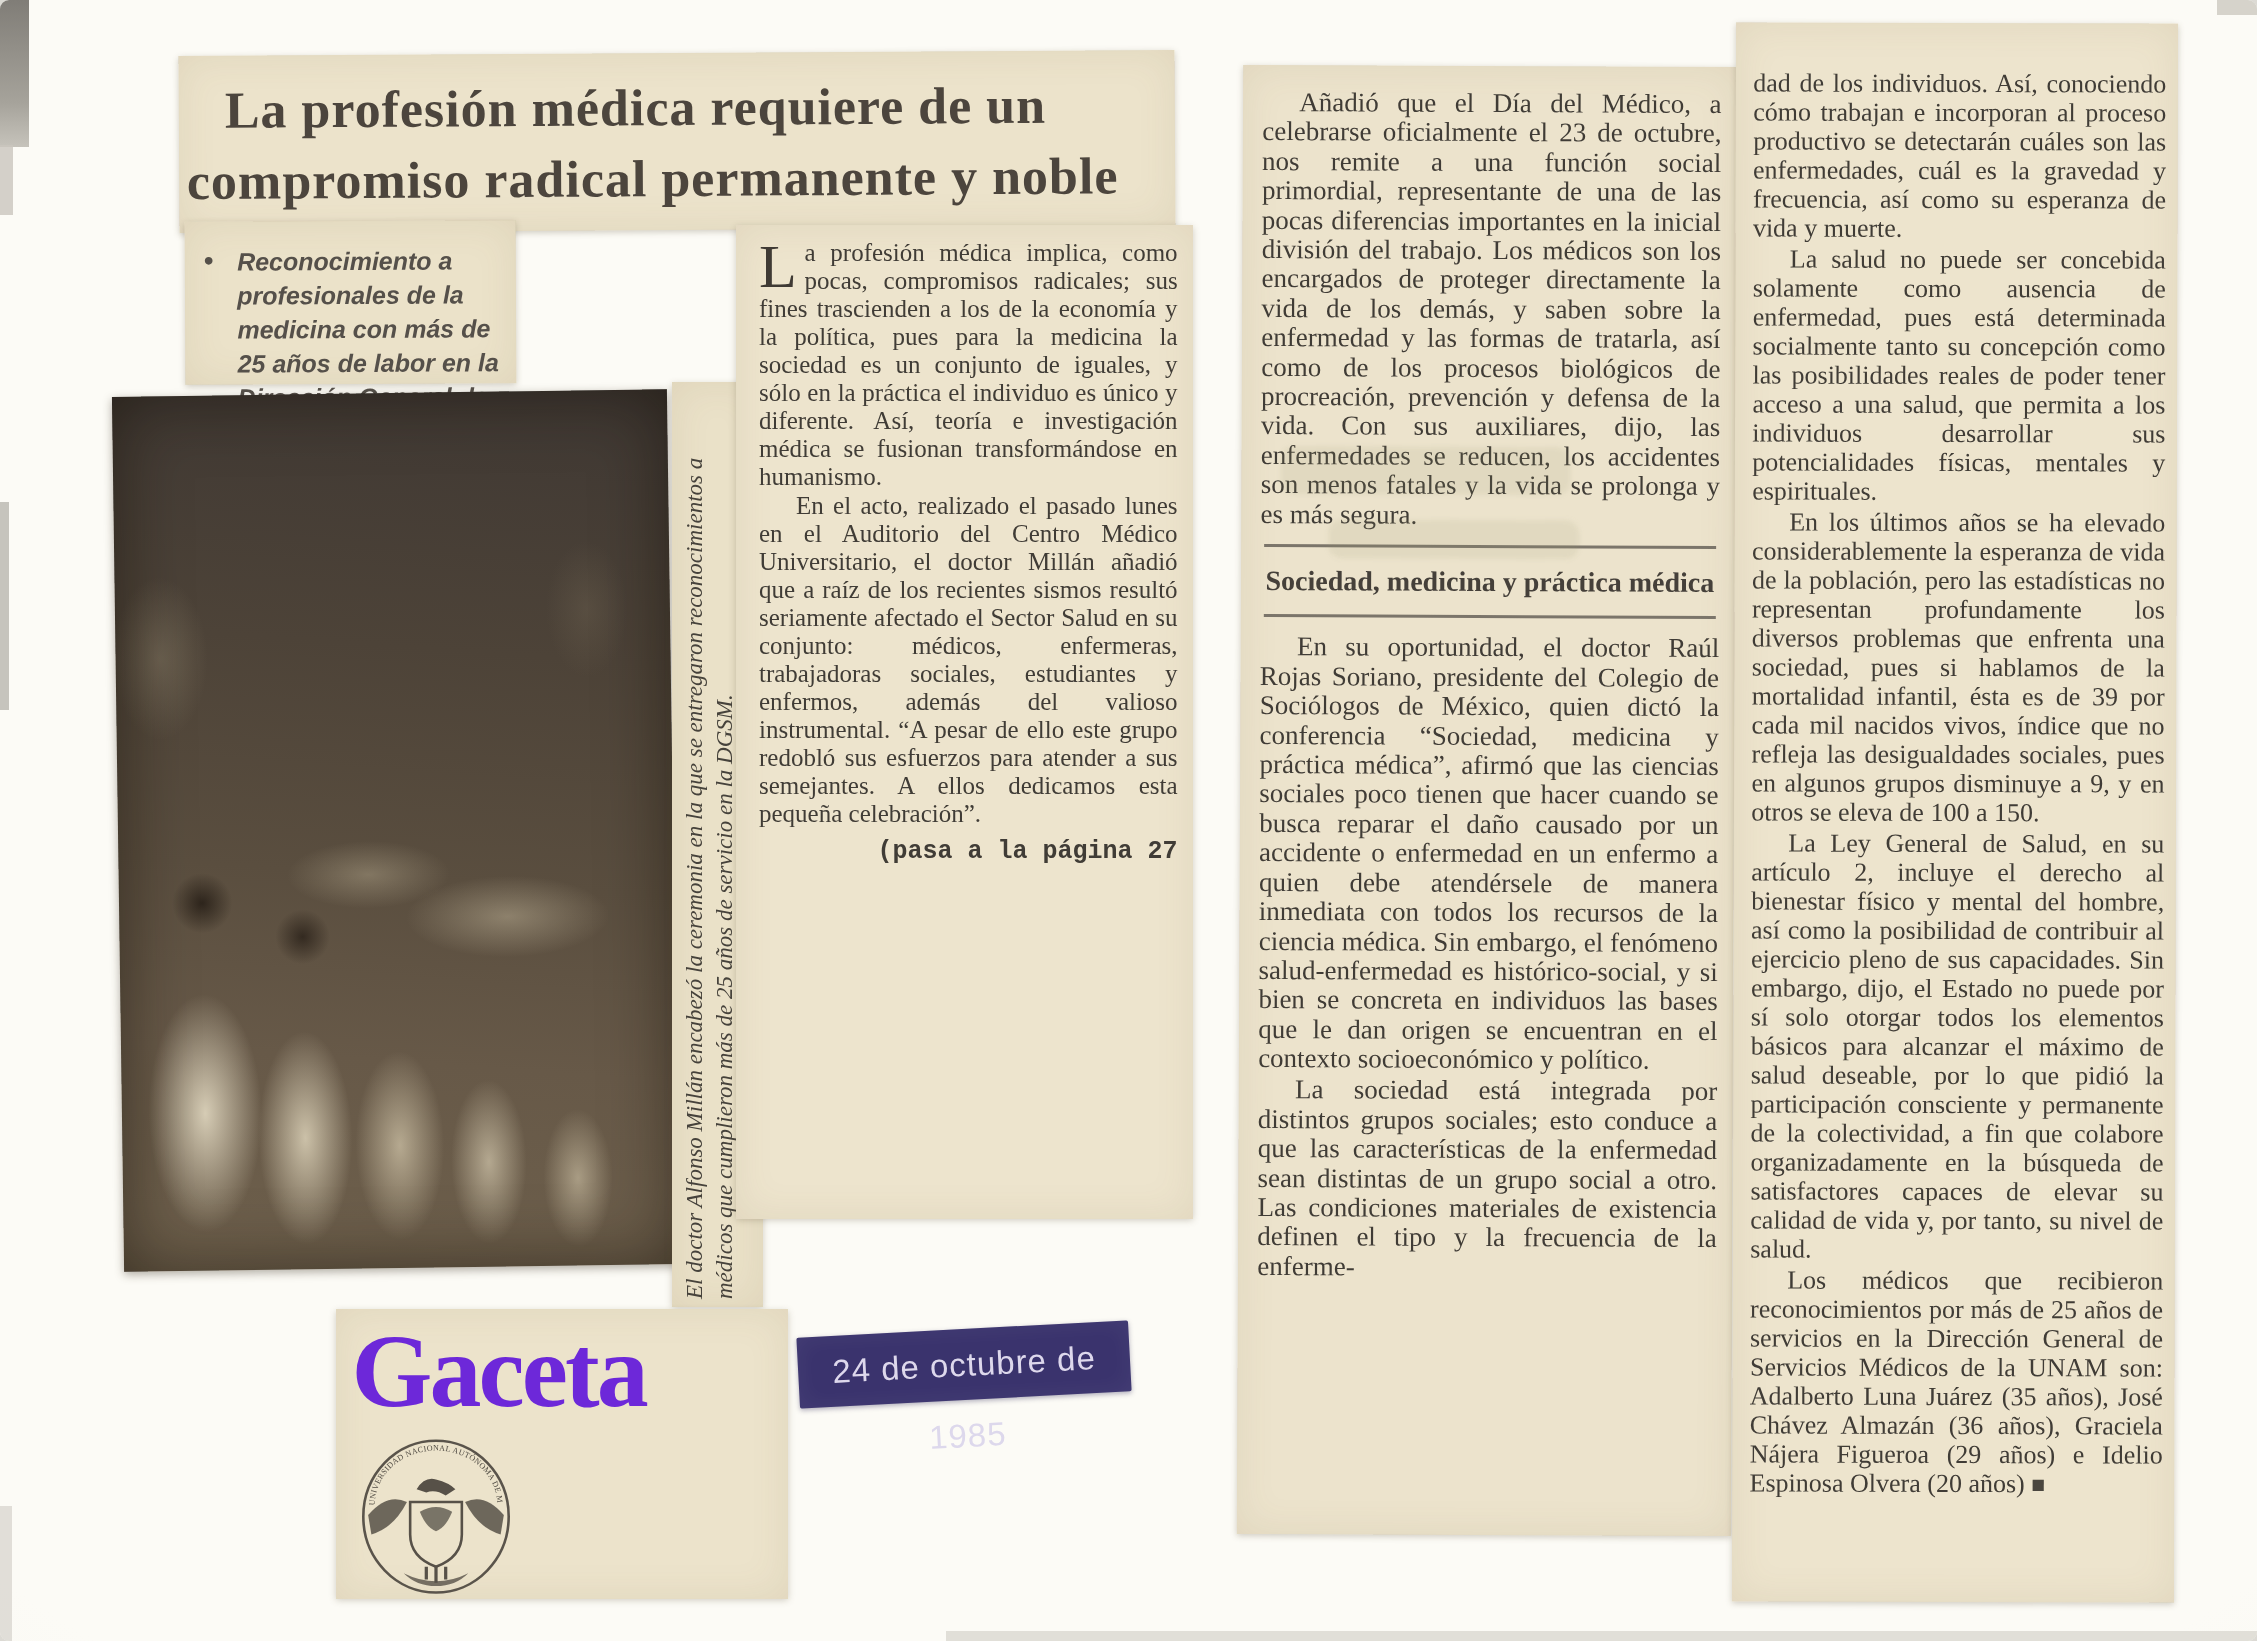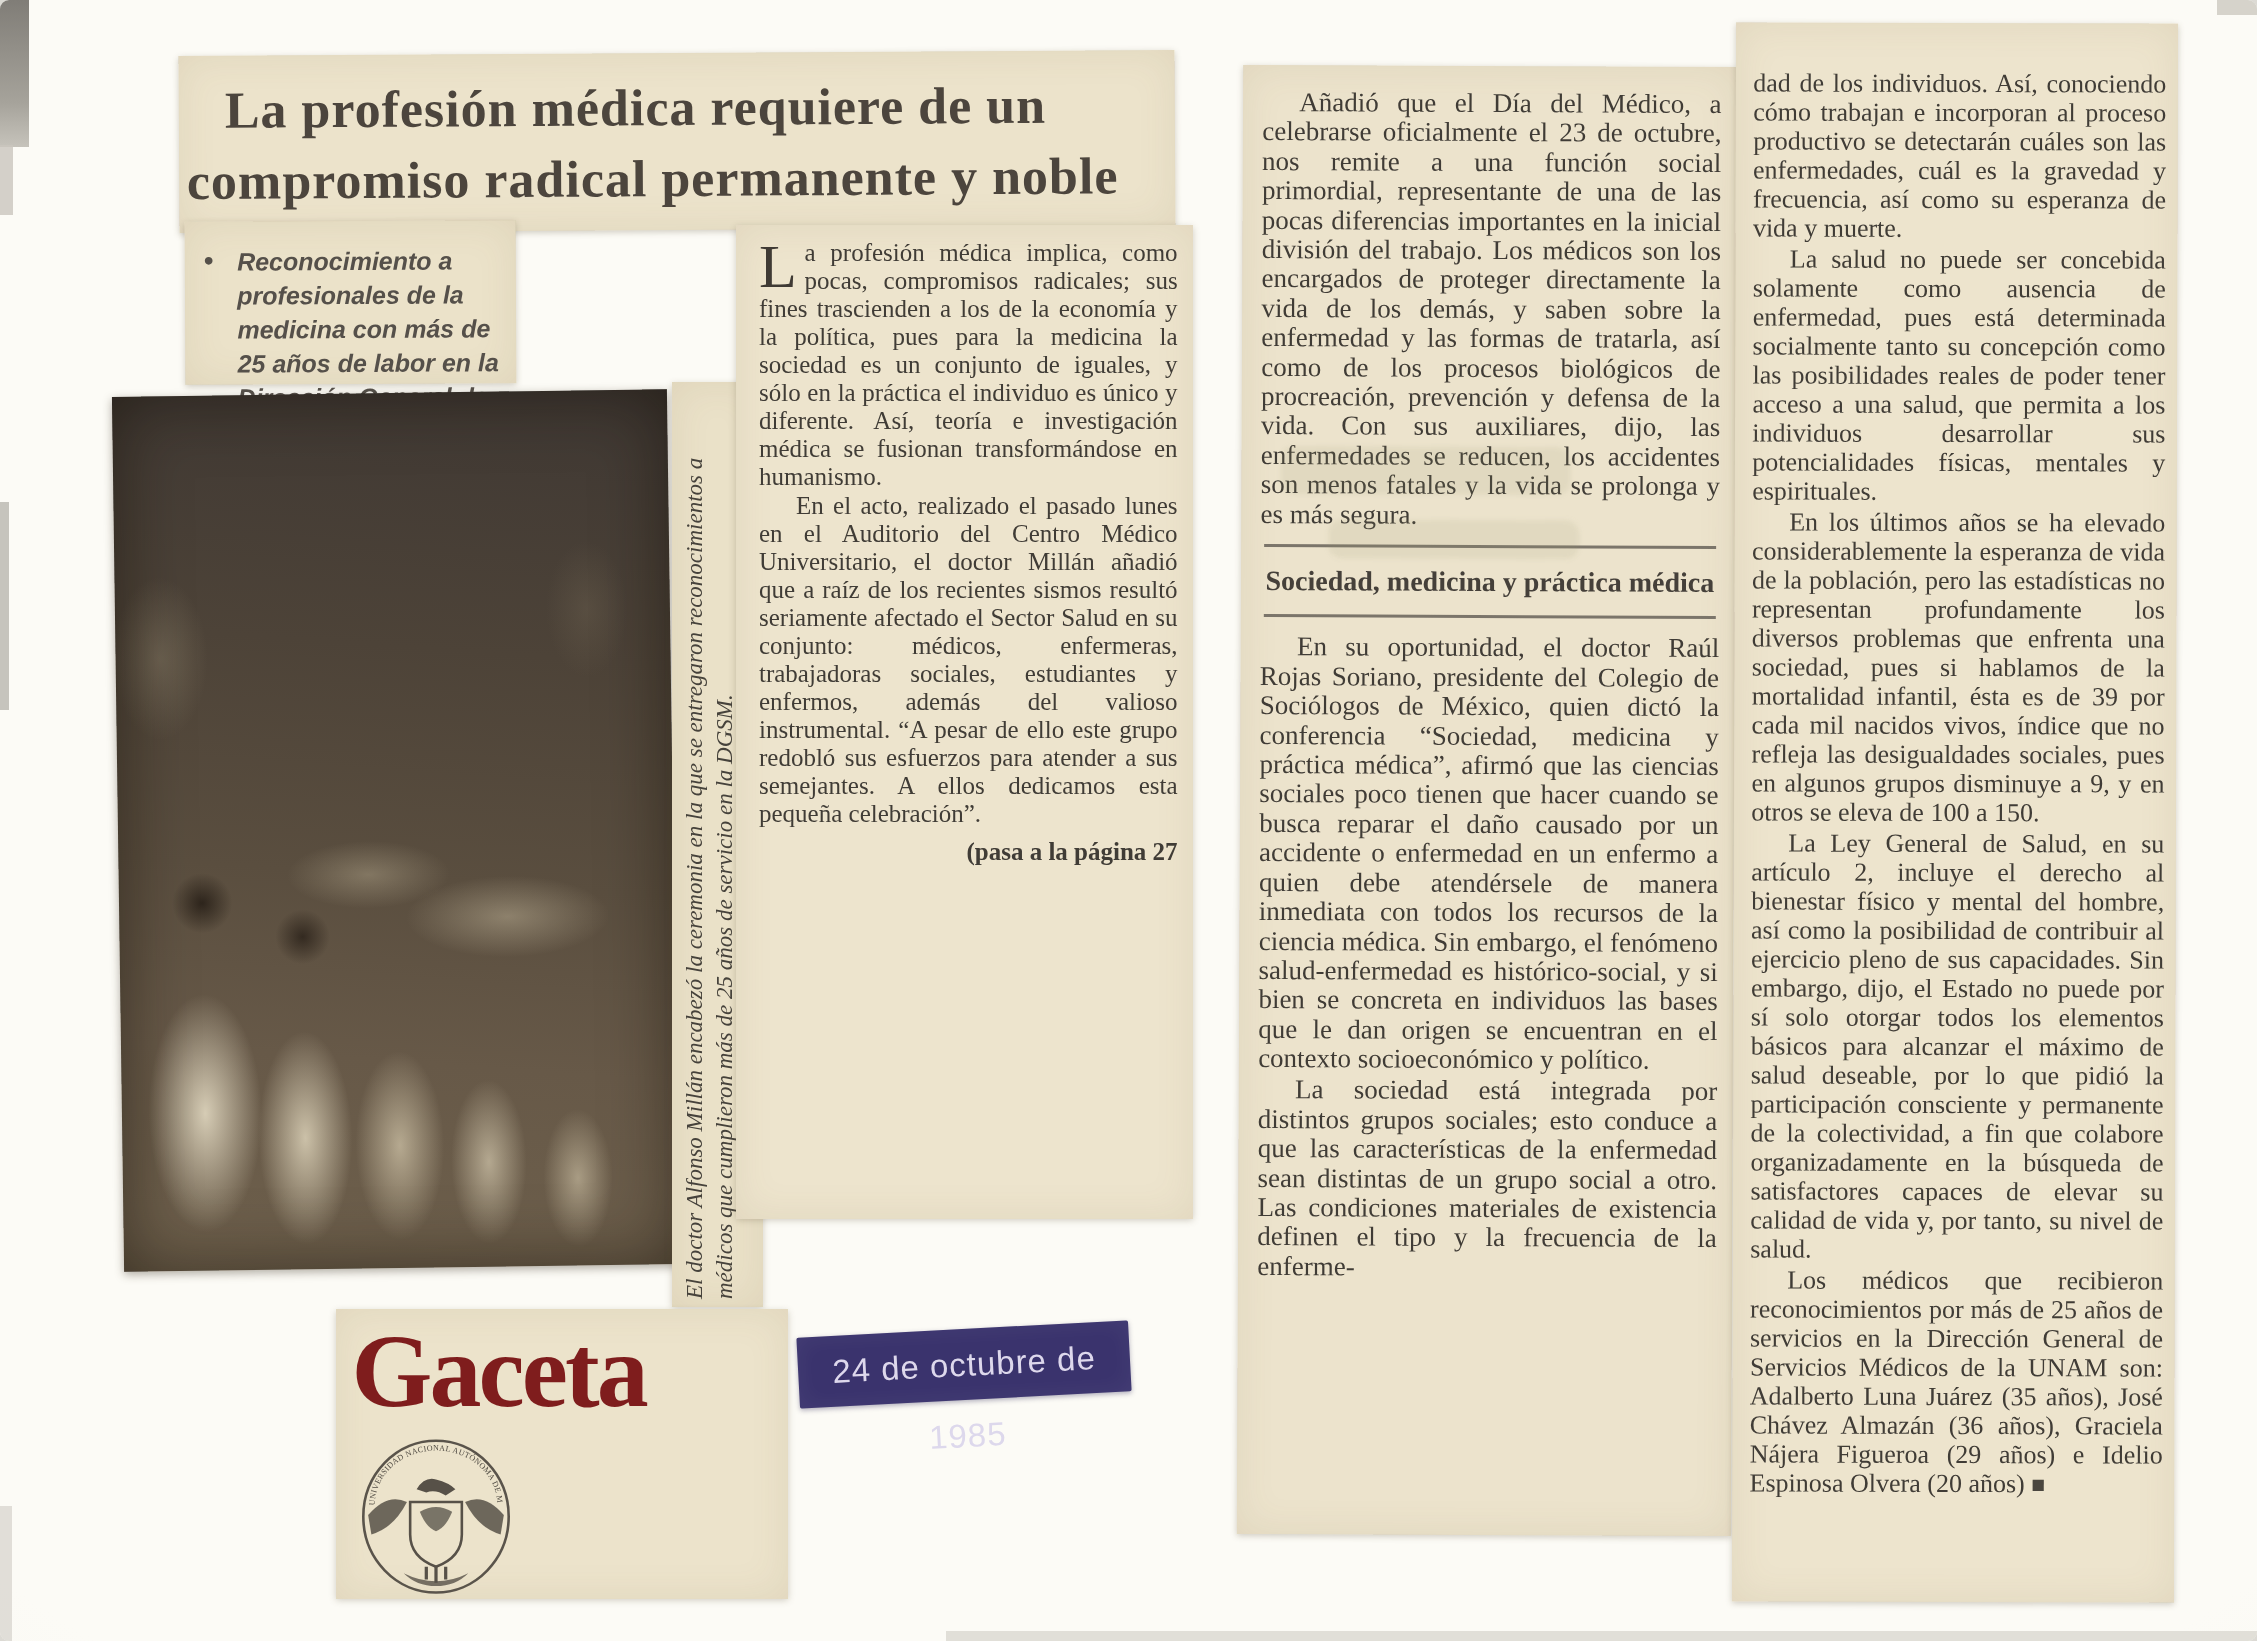--- a/index.html
+++ b/index.html
@@ -41,21 +41,21 @@
   
   .col p{margin:0;text-align:justify;color:#403c36;}
   .col p + p{margin-top:1.9px;}
   .col p{text-indent:37px;}
   .col p.noindent,.col p.first{text-indent:0;}
 
   .col1{left:736px;top:225px;width:457px;height:994px;padding:13.5px 15.4px 0 23px;
     box-sizing:border-box;background:#ede4cd;}
   .col1 p{font-size:25px;line-height:28px;}
   .dropcap{float:left;font-size:62px;line-height:48px;padding:3.9px 7.7px 0 0;color:#3f3a34;font-weight:500;}
-  .continuation{font-family:Liberation Serif, serif;font-weight:700;
+  .continuation{font-family:Liberation Mono, monospace;font-weight:700;
     font-size:27px;text-align:right !important;text-indent:0 !important;margin-top:9.7px !important;color:#4a463f;}
 
   .col2{left:1240px;top:66px;width:494px;height:1469px;padding:23px 15.4px 0 19.3px;
     box-sizing:border-box;background:#ece3cc;transform:rotate(.25deg);}
   .col2 p{font-size:27px;line-height:29.4px;}
   .rule{height:2.9px;background:#55504a;opacity:.75;margin:15.4px 3.9px;}
   .subhead{margin:5.8px 0;text-align:center;font-size:28px;line-height:36px;font-weight:700;color:#45403a;}
   .bleed{position:absolute;border-radius:13.5px;background:rgba(150,145,110,.12);filter:blur(2.9px);}
 
   .col3{left:1734px;top:23px;width:442px;height:1579px;padding:46px 11.6px 0 17.4px;
@@ -82,21 +82,21 @@
 
   
   .caption-strip{left:672px;top:382px;width:91px;height:925px;background:#eae1c8;}
   .caption-rot{position:absolute;left:7.7px;top:917px;width:910px;height:77px;
     transform:rotate(-90deg);transform-origin:0 0;
     font-style:italic;font-size:23px;line-height:30px;color:#46423b;}
 
   
   .masthead-a{left:336px;top:1309px;width:452px;height:290px;background:#ece3cb;}
   .gaceta{position:absolute;left:15.4px;top:1.9px;font-size:104px;font-weight:600;
-    letter-spacing:-2.9px;color:#7f1d1d;}
+    letter-spacing:-2.9px;color:#6d28d9;}
   .crest{position:absolute;left:17.4px;top:122px;width:166px;height:168px;}
   .masthead-b{left:502px;top:1398px;width:546px;height:201px;background:#eee6d0;}
   .unam{position:absolute;left:25px;top:0px;font-size:127px;font-weight:600;
     letter-spacing:3.9px;color:#2e2a25;transform:scaleY(1.08);transform-origin:top left;}
 
   
   .datestamp{position:absolute;left:798px;top:1329px;width:332px;height:71px;
     transform:rotate(-3deg);background:#3a336d;border-radius:1.9px;
     box-shadow:0 1.9px 4.8px rgba(40,35,80,.35), inset 0 0 25px rgba(255,255,255,.06);
     text-align:center;line-height:71px;font-family:"Liberation Sans","DejaVu Sans",sans-serif;

